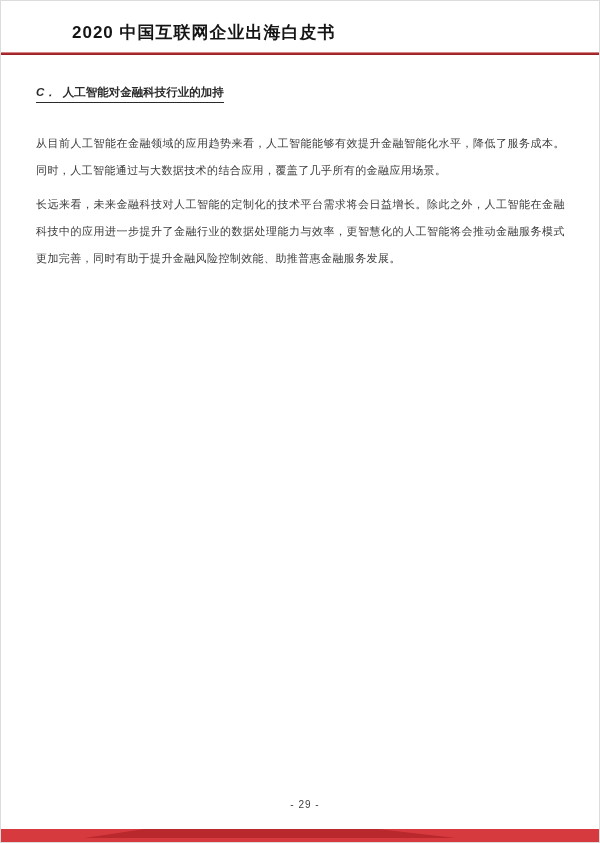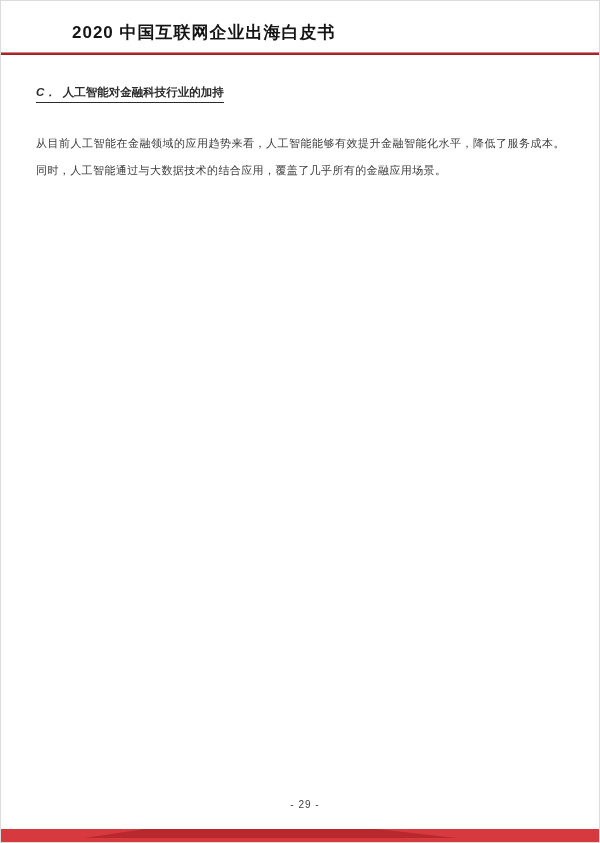--- a/index.html
+++ b/index.html
@@ -110,20 +110,21 @@
 
 <main class="content">
   <div class="section-heading">
     <span class="underline-wrap">
       <span class="heading-letter">C．</span><span>人工智能对金融科技行业的加持</span>
     </span>
   </div>
 
   <div class="body-text">
     <p>从目前人工智能在金融领域的应用趋势来看，人工智能能够有效提升金融智能化水平，降低了服务成本。同时，人工智能通过与大数据技术的结合应用，覆盖了几乎所有的金融应用场景。</p>
+    <p>长远来看，未来金融科技对人工智能的定制化的技术平台需求将会日益增长。除此之外，人工智能在金融科技中的应用进一步提升了金融行业的数据处理能力与效率，更智慧化的人工智能将会推动金融服务模式更加完善，同时有助于提升金融风险控制效能、助推普惠金融服务发展。</p>
   </div>
 </main>
 
 <div class="page-number">- 29 -</div>
 
 <footer class="footer-bar">
   <div class="footer-bar-accent"></div>
 </footer>
 
 </body></html>

